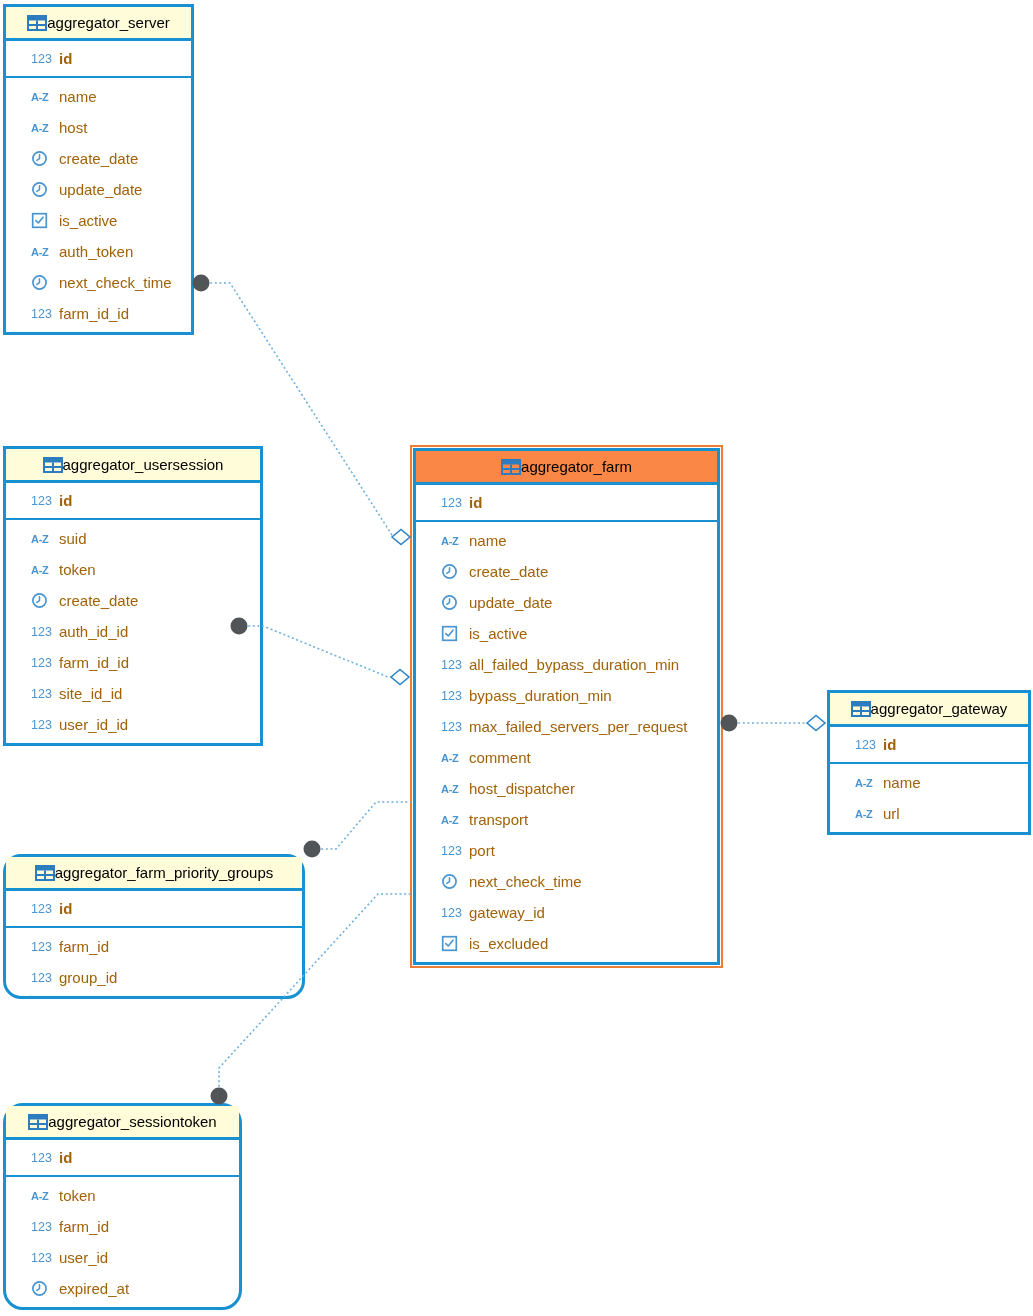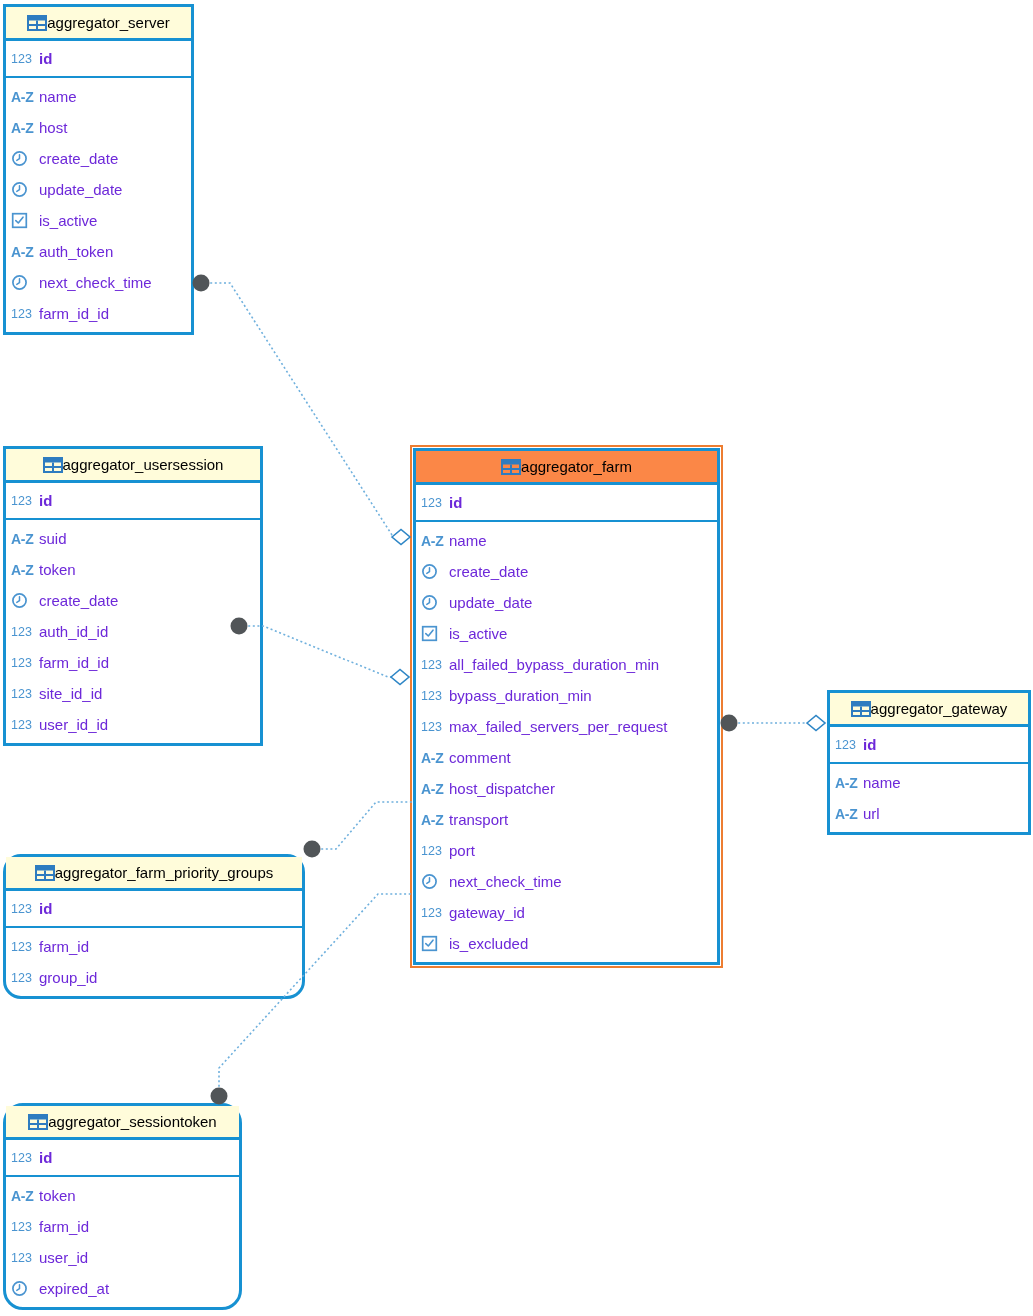--- a/index.html
+++ b/index.html
@@ -31,33 +31,33 @@
   }
   .entity.selected .hdr{ background:var(--sel-hdr-bg,#fb8747); }
   .t-icon{display:flex;align-items:center;flex:0 0 auto;}
   .t-name{color:#000;}
   .sec{box-sizing:border-box;}
   .sec.pk{ border-bottom:2px solid var(--border,#1791d2); padding:2px 0;}
   .sec.flds{ padding:3px 0;}
   .row{
     height:31px;
     display:flex;align-items:center;
-    padding:0 6px 0 5px;
+    padding:0 6px 0 25px;
     white-space:nowrap;
     overflow:hidden;
   }
   .row .ic{
     width:26px;flex:0 0 26px;
     display:flex;align-items:center;justify-content:flex-start;
     color:var(--type,#4a94d0);
   }
-  .row .lbl{ padding-left:2px; color:#6d28d9; }
+  .row .lbl{ padding-left:2px; color:#a16207; }
   .sec.pk .row .lbl{ font-weight:bold; }
   .ic-num{ font-size:12.5px; letter-spacing:0; color:var(--type,#4a94d0); }
-  .ic-az{ font-size:14px; font-weight:bold; letter-spacing:-0.3px; color:var(--type,#4a94d0); }
+  .ic-az{ font-size:11px; font-weight:bold; letter-spacing:-0.3px; color:var(--type,#4a94d0); }
   #rels{ position:absolute; inset:0; pointer-events:none; }
   .rel-line{ fill:none; stroke:var(--line,#6fb0dd); stroke-width:1.6; stroke-dasharray:2 2.6; }
   .rel-dot{ fill:var(--dot,#515558); stroke:none; }
   .rel-diamond{ fill:#ffffff; stroke:#2e86c6; stroke-width:1.6; }
 </style>
 </head>
 <body>
 
 <div id="canvas">
     <div class="entity" style="left: 3px; top: 4px; width: 191px;">

